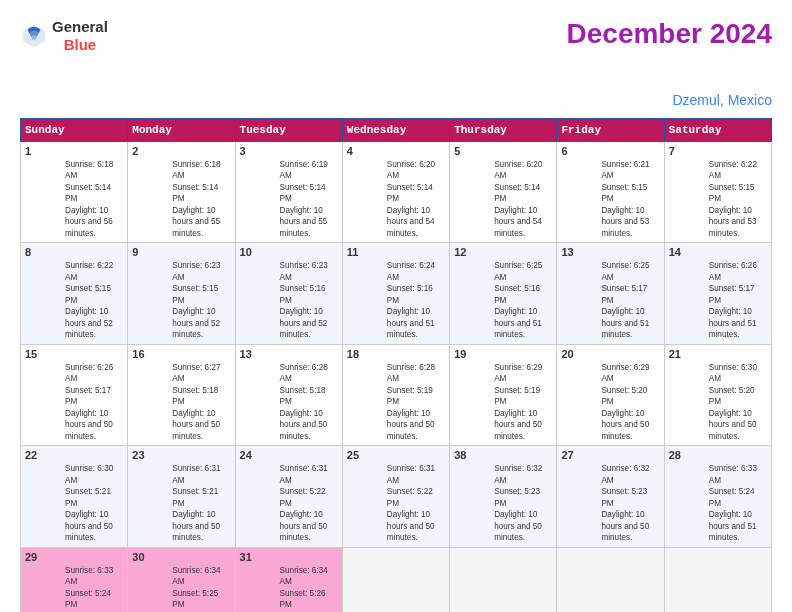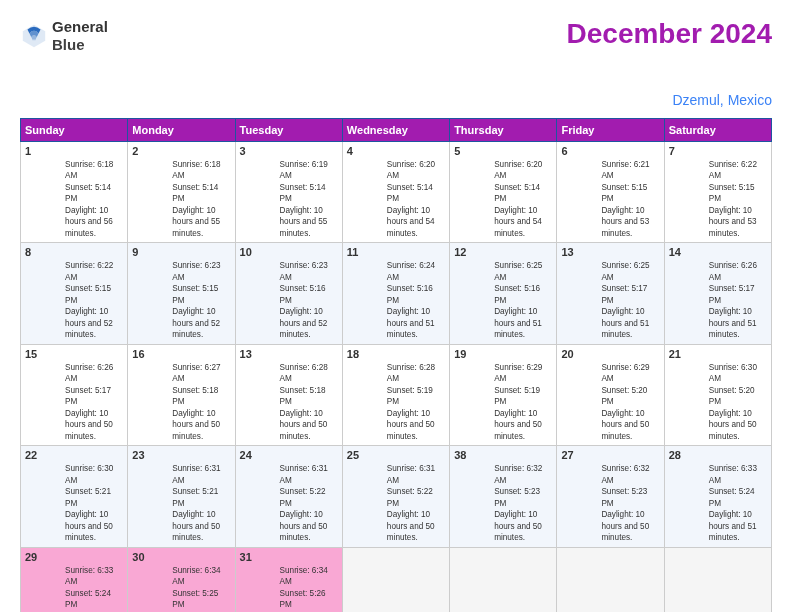--- a/index.html
+++ b/index.html
@@ -27,21 +27,21 @@
       display: flex;
       align-items: center;
       gap: 4px;
     }
     .logo-text {
       font-size: 15px;
       font-weight: bold;
       color: #333;
       line-height: 1.2;
     }
-    .logo-blue { color: #404040; }
+    .logo-blue { color: #ef4444; text-align: center; }
     .logo-icon {
       width: 28px;
       height: 28px;
     }
     .title-block {
       text-align: right;
     }
     .main-title {
       font-size: 28px;
       font-weight: bold;
@@ -53,27 +53,28 @@
       margin-top: 42px;
     }
     .calendar {
       flex: 1;
       border: 1px solid #ccc;
       border-collapse: collapse;
       width: 100%;
       table-layout: fixed;
     }
     .calendar th {
-      background: #a21caf;
+      background: #be185d;
       color: #fff;
       font-size: 11px;
       font-weight: bold;
       padding: 5px 4px;
       text-align: left;
       border: 1px solid #1e55a0;
+      font-family: Liberation Mono, monospace;
     }
     .calendar td {
       border: 1px solid #ccc;
       vertical-align: top;
       padding: 3px 4px;
       font-size: 8.5px;
       color: #333;
       background: #fff;
       height: 82px;
     }

